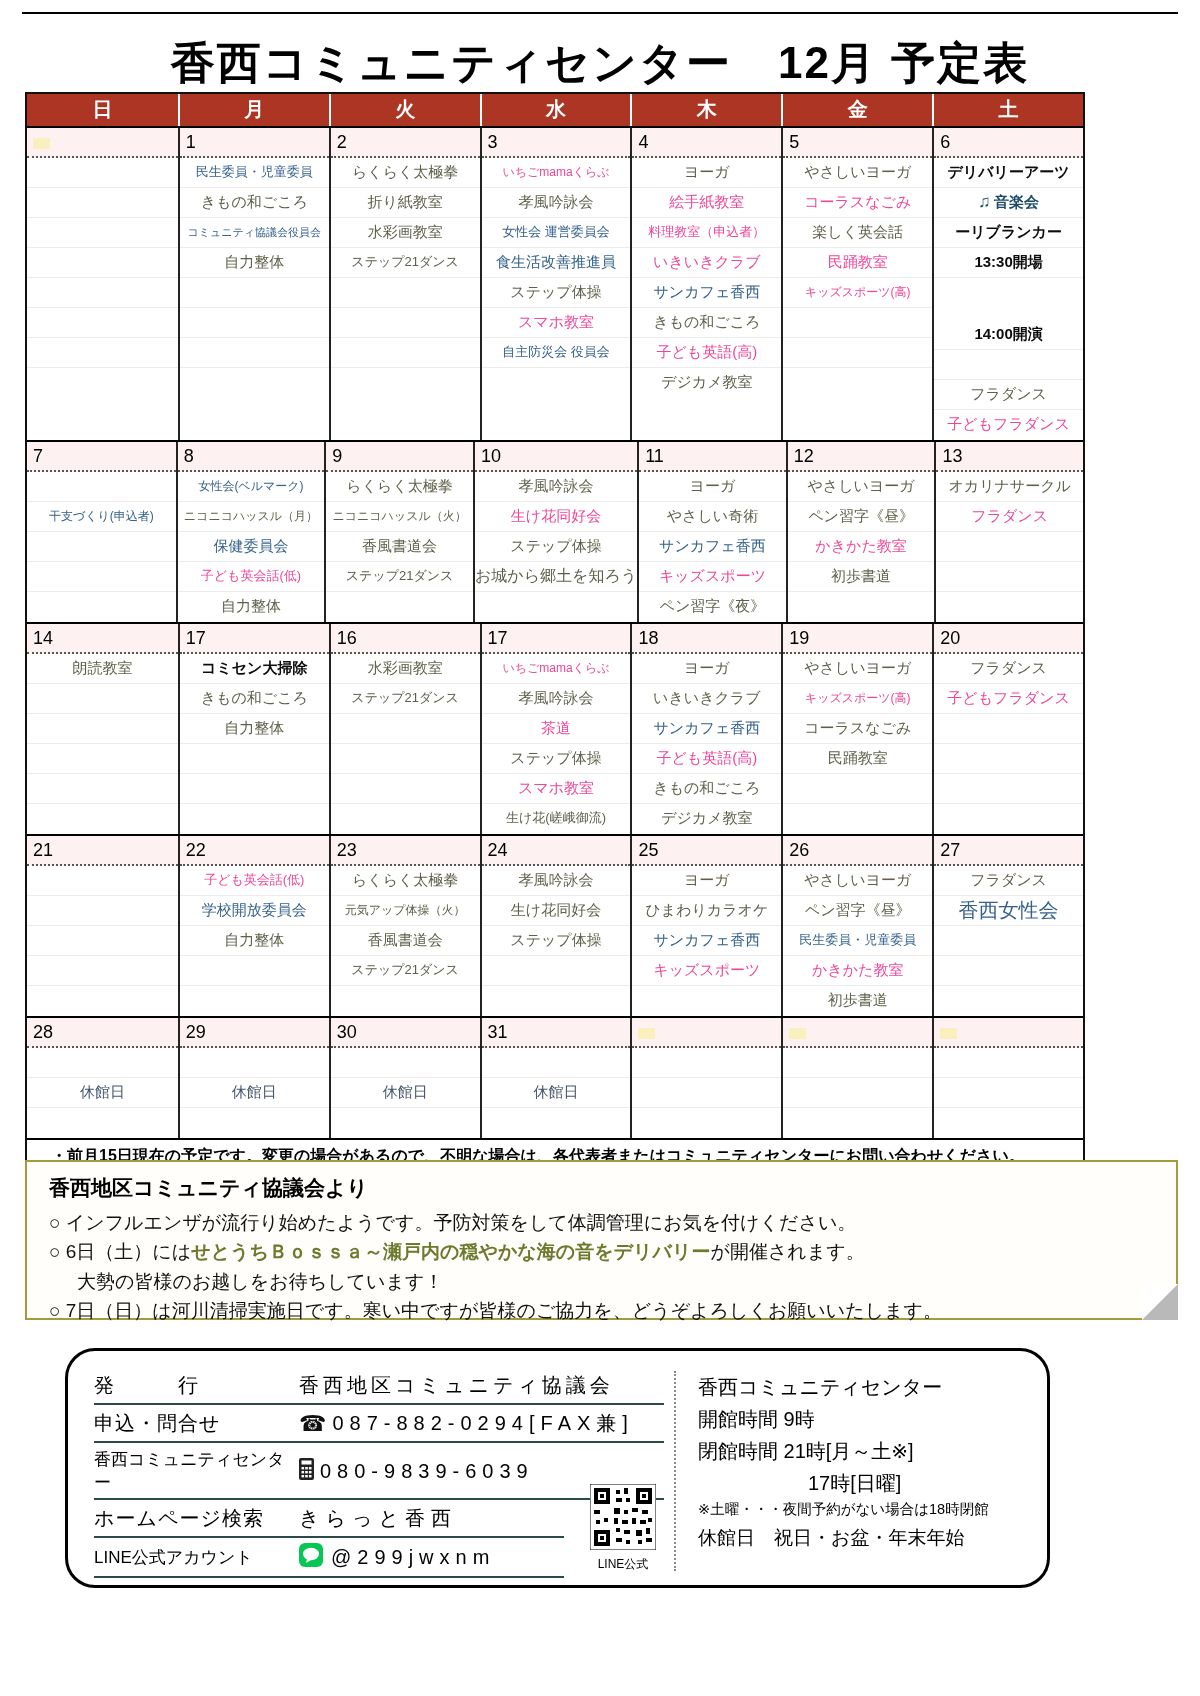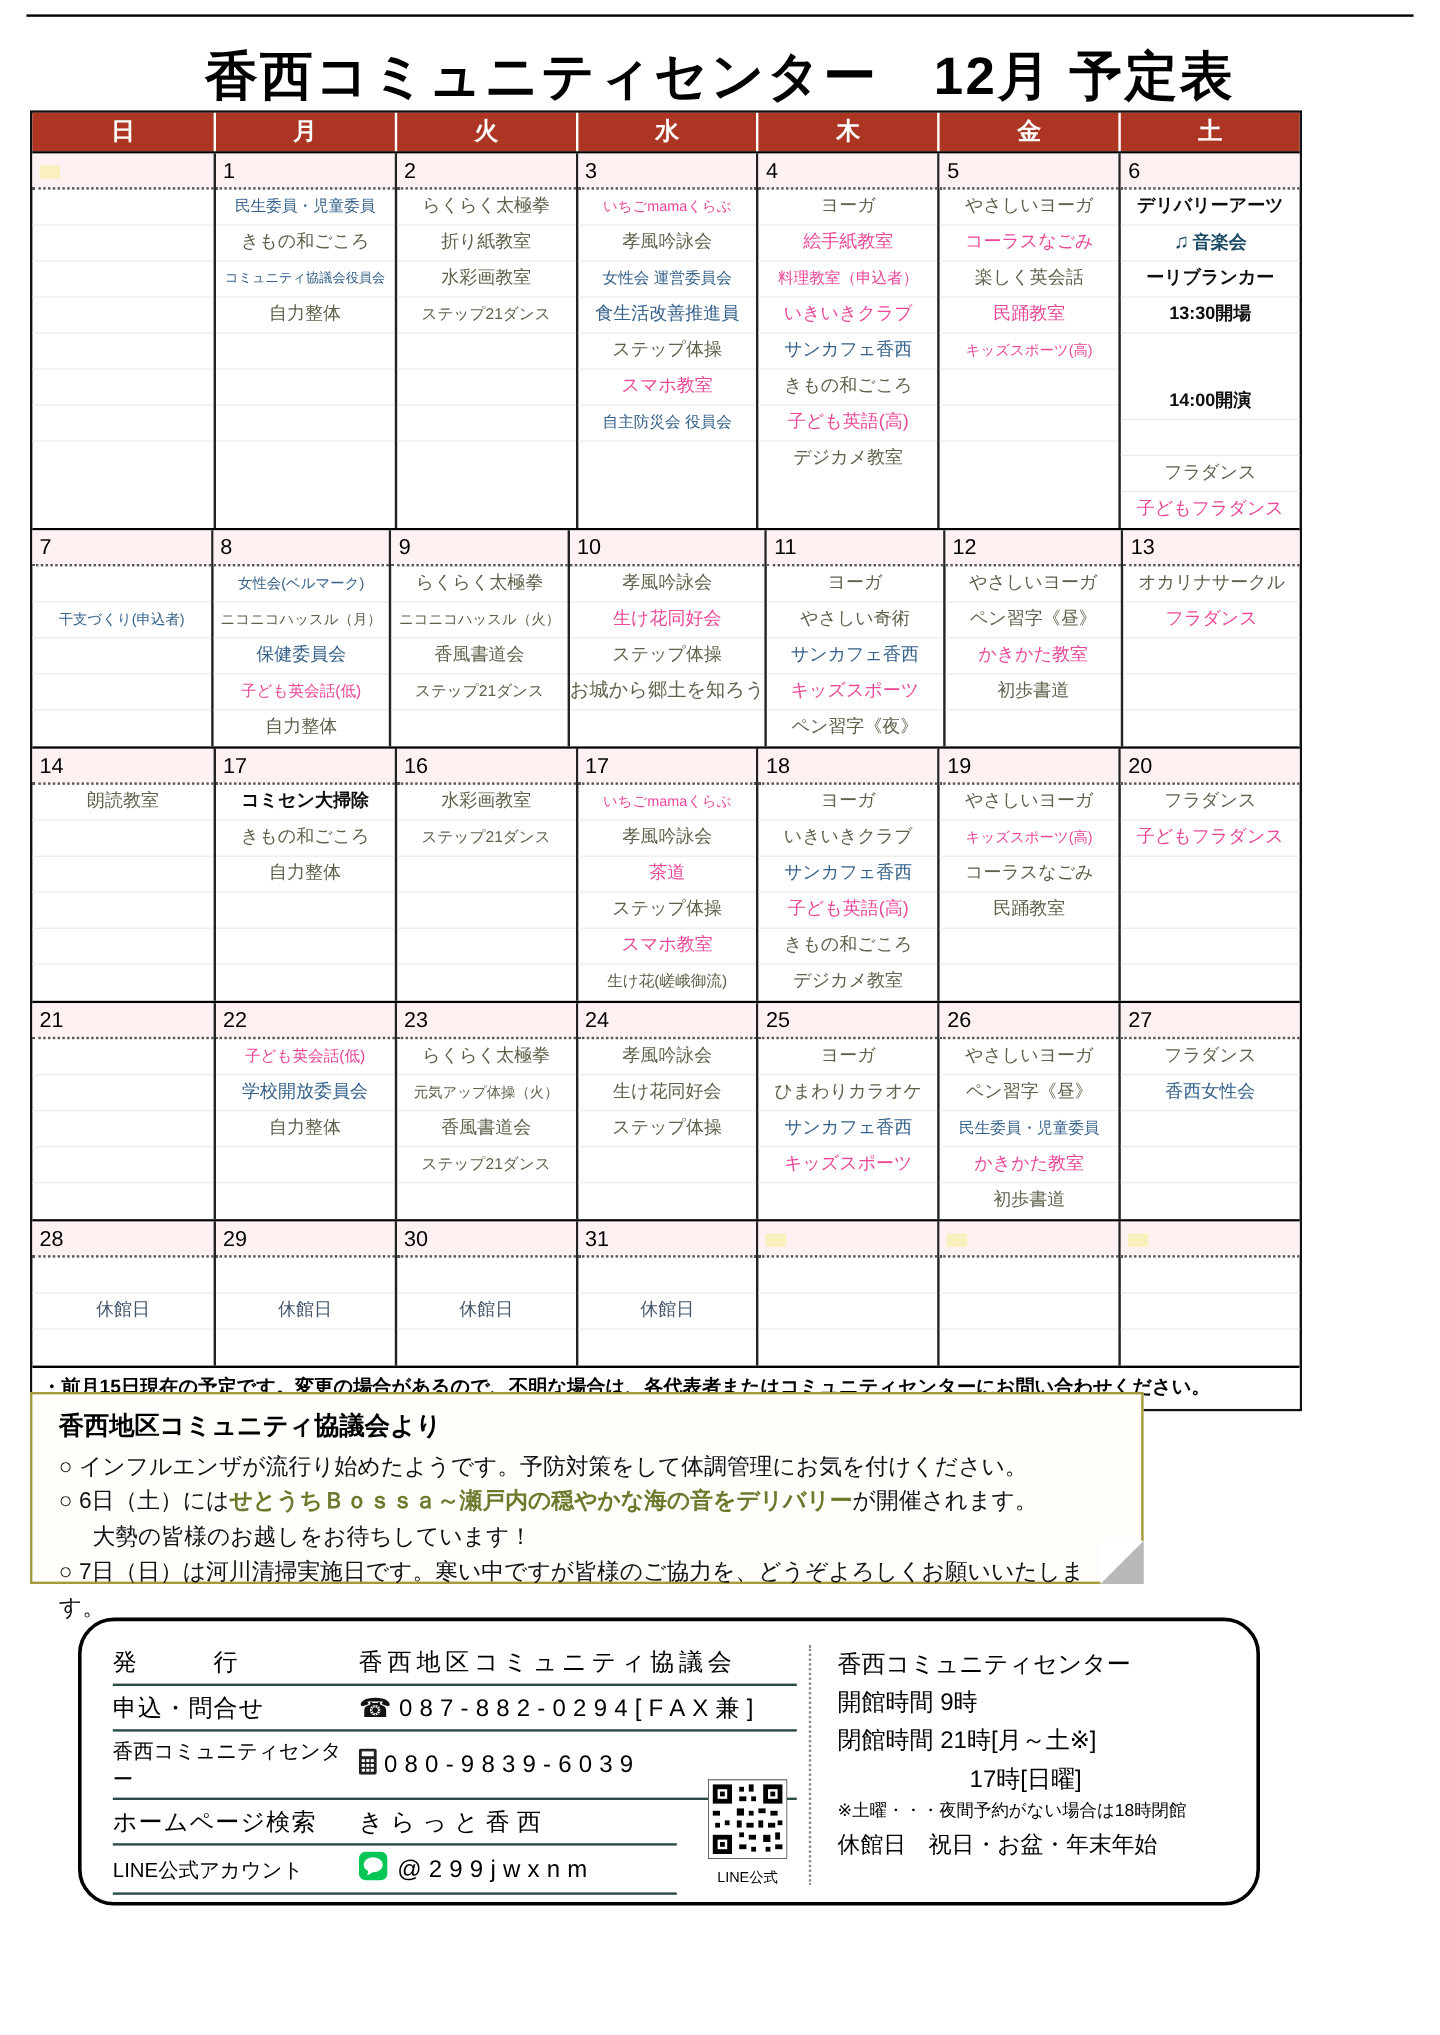--- a/index.html
+++ b/index.html
@@ -31,25 +31,25 @@
     overflow:hidden; white-space:nowrap; font-size:15px; }
   .slot:last-child { border-bottom:none; }
   .c-olive { color:#5f5f4a; }
   .c-blue  { color:#35618a; }
   .c-red   { color:#ec4899; }
   .c-bold  { color:#0d0d0d; font-weight:700; }
   .c-navy  { color:#1c4b66; font-weight:700; }
   .c-slate { color:#44546a; }
   .music-note { color:#1c4b66; margin-right:3px; font-size:17px; }
 
-  .footnote-row { border-top:2px solid #000; padding:6px 8px 7px; font-weight:bold;
+  .footnote-row { border-top:2px solid #000; padding:6px 24px 7px; font-weight:bold;
     font-size:16px; color:#000; background:#fff; }
 
   
-  .notice-box { position:absolute; top:1160px; left:25px; width:928px; height:160px;
+  .notice-box { position:absolute; top:1160px; left:25px; width:1153px; height:160px;
     border:2px solid #a39b3e; background:#fffefb; padding:12px 22px 0; }
   .notice-title { font-size:21px; font-weight:900; margin-bottom:6px; color:#000; }
   .notice-line { font-size:19px; line-height:1.55; color:#111; }
   .notice-line.indent { padding-left:28px; }
   .notice-em { color:#6d7a2d; font-weight:900; }
   .fold { position:absolute; right:-2px; bottom:-2px; width:36px; height:36px; background:#fff; }
   .fold:before { content:""; position:absolute; right:0; bottom:0; width:0; height:0;
     border-left:36px solid transparent; border-bottom:36px solid #b9b9b9; }
 
   
@@ -341,21 +341,21 @@
             <div class="date-row"><span>26</span></div>
             <div class="slot c-olive" style="font-size: 15px;">やさしいヨーガ</div>
             <div class="slot c-olive" style="font-size: 15px;">ペン習字《昼》</div>
             <div class="slot c-blue" style="font-size: 13px;">民生委員・児童委員</div>
             <div class="slot c-red" style="font-size: 15px;">かきかた教室</div>
             <div class="slot c-olive" style="font-size: 15px;">初歩書道</div>
           </div>
           <div class="day">
             <div class="date-row"><span>27</span></div>
             <div class="slot c-olive" style="font-size: 15px;">フラダンス</div>
-            <div class="slot c-blue" style="font-size: 15px;">香西女性会</div>
+            <div class="slot c-blue" style="font-size: 20px;">香西女性会</div>
             <div class="slot"></div>
             <div class="slot"></div>
             <div class="slot"></div>
           </div>
         </div>
         <div class="week">
           <div class="day">
             <div class="date-row"><span>28</span></div>
             <div class="slot"></div>
             <div class="slot c-slate" style="font-size: 15px;">休館日</div>

